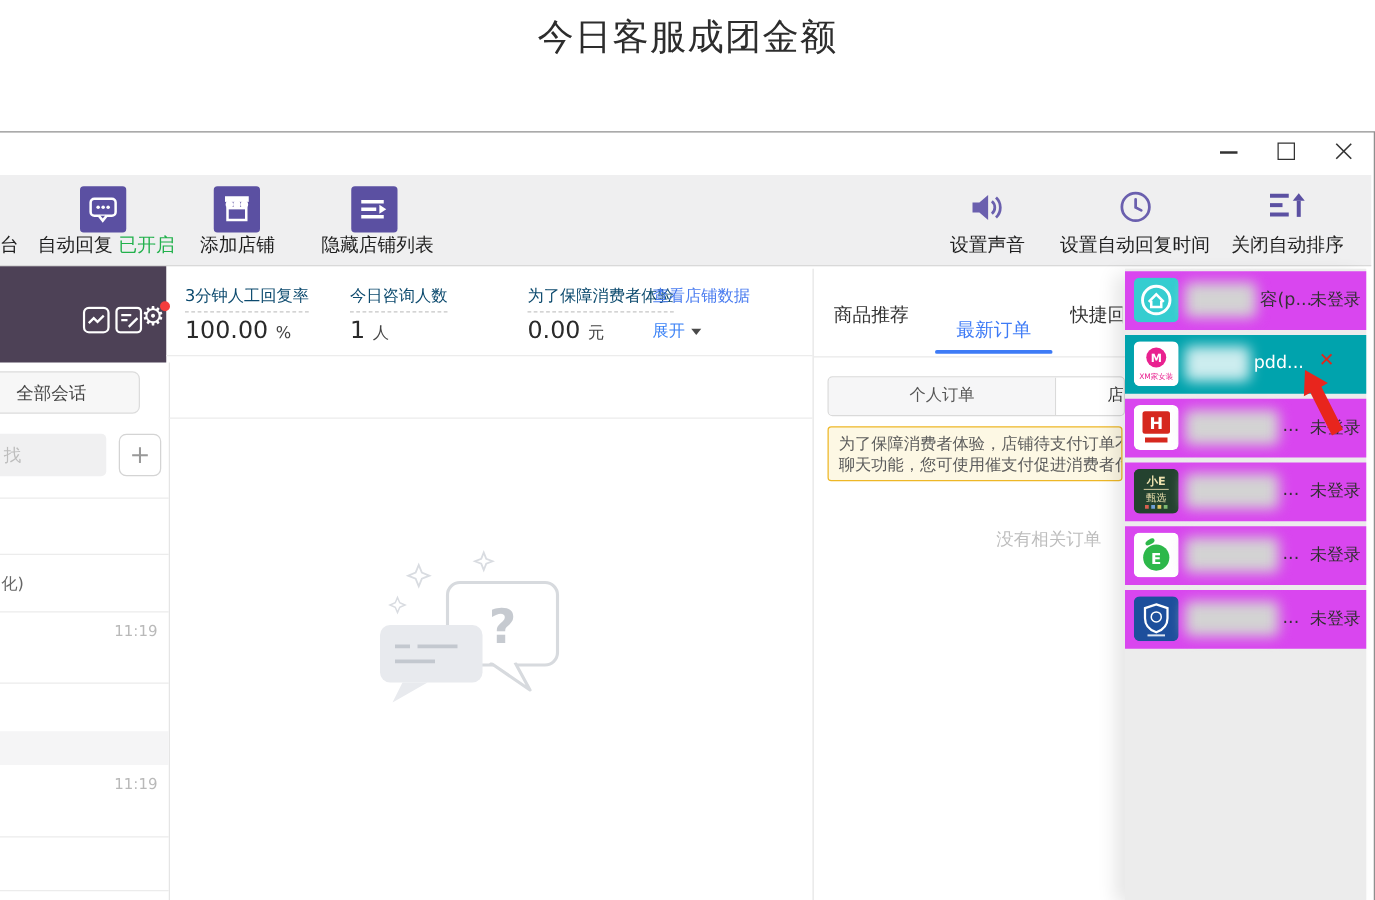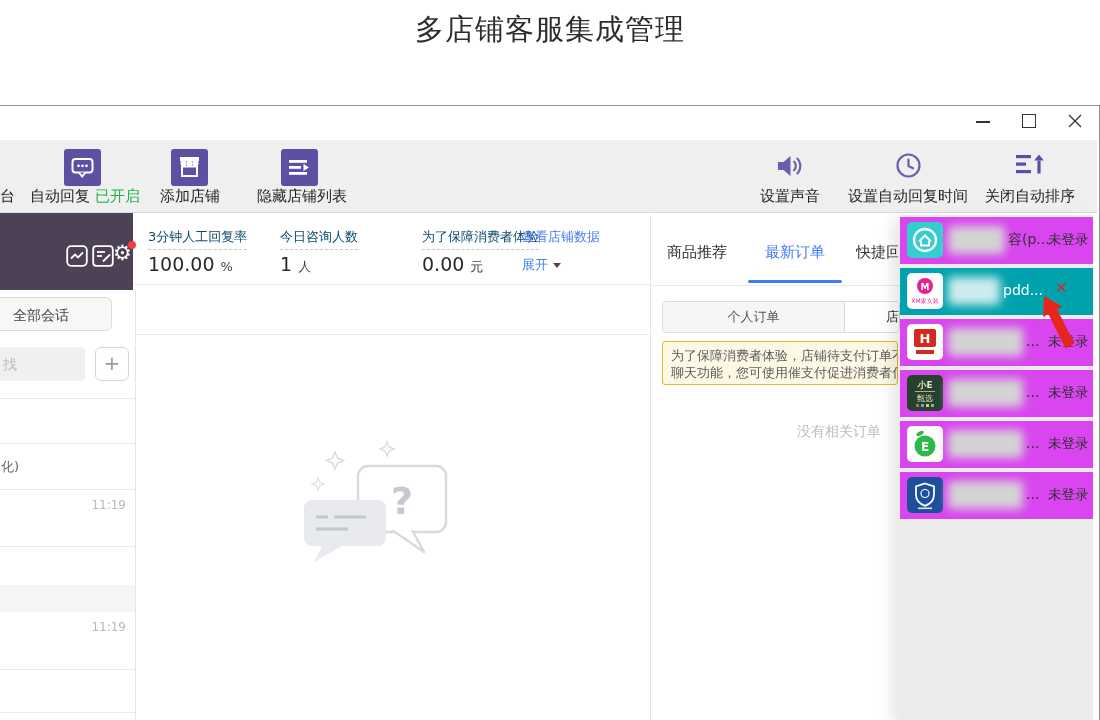--- a/index.html
+++ b/index.html
@@ -29,21 +29,21 @@
                 font-size:14px;color:#444;text-align:center;line-height:34px;box-sizing:border-box;}
   .search-box{left:-60px;top:347px;width:145px;height:34px;background:#f0f0f1;border-radius:4px;}
   .search-ph{left:3px;top:356px;font-size:14px;color:#bdbdbd;}
   .plus-btn{left:95px;top:347px;width:34px;height:34px;border:1px solid #d4d4d4;border-radius:6px;background:#fff;
             font-size:20px;color:#999;text-align:center;line-height:31px;box-sizing:border-box;}
   .conv-time{font-size:12px;color:#b9b9b9;text-align:right;}
   .gray-band{left:0;top:585px;width:135px;height:27px;background:#f5f5f6;}
   .hint-main{left:135px;top:576px;width:515px;text-align:center;font-size:17px;color:#a3a8af;}
   .hint-sub{left:135px;top:608px;width:515px;text-align:center;font-size:14px;color:#ccd0d4;}
   .tab{font-size:15px;color:#333;white-space:nowrap;font-family:Liberation Serif, serif;}
-  .tab.active{color:#3e7bf6;}
+  .tab.active{color:#3e7bf6;margin-top:12px;}
   .tab-underline{left:748px;top:280px;width:94px;height:3px;background:#3e7bf6;border-radius:2px;}
   .toggle{left:662px;top:301px;width:238px;height:32px;border:1px solid #dadada;border-radius:4px;overflow:hidden;display:flex;box-sizing:border-box;background:#fff;}
   .tg-left{width:182px;background:#f6f6f7;border-right:1px solid #dadada;font-size:13px;color:#555;text-align:center;line-height:30px;box-sizing:border-box;}
   .tg-right{flex:1;background:#fff;font-size:13px;color:#333;line-height:30px;padding-left:41px;box-sizing:border-box;}
   .notice{left:662px;top:341px;width:236px;height:44px;background:#fdf8e4;border:1px solid #eeb726;border-radius:3px;
           box-sizing:border-box;padding:5px 8px;font-size:13px;color:#5c5c5c;line-height:17px;overflow:hidden;white-space:nowrap;}
   .empty-orders{left:797px;top:423px;font-size:14px;color:#bdbdbd;}
   .store-panel{left:900px;top:215px;width:193px;height:505px;background:#ececec;box-shadow:-8px 4px 14px rgba(0,0,0,.10);}
   .store-row{position:absolute;left:0;width:193px;height:47px;background:#d946ef;}
   .store-row.selected{background:#00a3ad;}
@@ -52,21 +52,21 @@
   .blur-block.lt{background:rgba(255,255,255,.8);}
   .s-suffix{position:absolute;top:14px;font-size:14px;color:#333;white-space:nowrap;}
   .s-status{position:absolute;left:148px;top:14px;font-size:13.5px;color:#2f2f2f;white-space:nowrap;}
   .s-close{position:absolute;left:155px;top:11px;font-size:15px;font-weight:bold;color:#e0261c;}
 </style>
 </head>
 <body>
 
 <div class="screen">
 
-  <div class="abs page-title">多店铺客服集成管理</div>
+  <div class="abs page-title">今日客服成团金额</div>
 
   <div class="abs win-frame"></div>
   <div class="abs ctl-min"></div>
   <div class="abs ctl-max"></div>
   <svg class="abs" style="left:1068px;top:114px;" width="14" height="14">
     <line x1="1" y1="1" x2="13" y2="13" stroke="#333" stroke-width="1.3"></line>
     <line x1="13" y1="1" x2="1" y2="13" stroke="#333" stroke-width="1.3"></line>
   </svg>
 
   <div class="abs toolbar-bg"></div>

